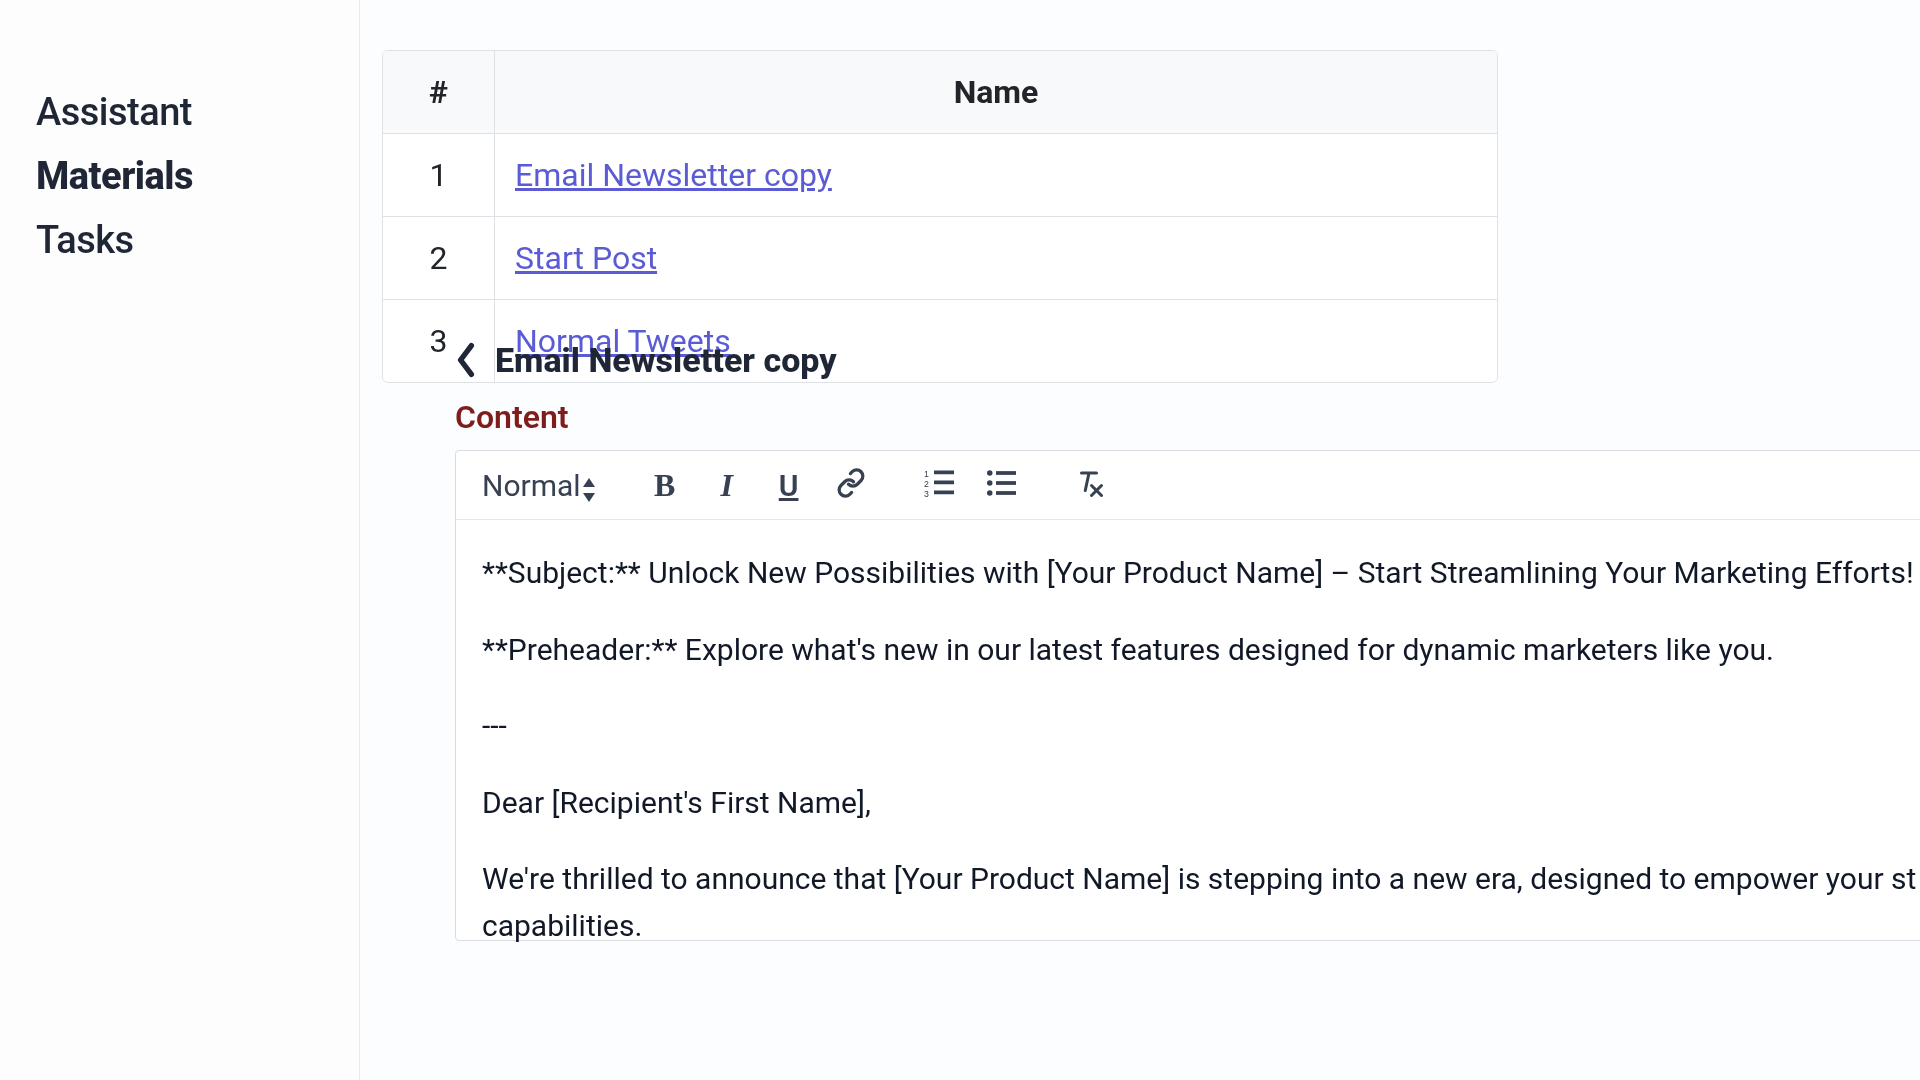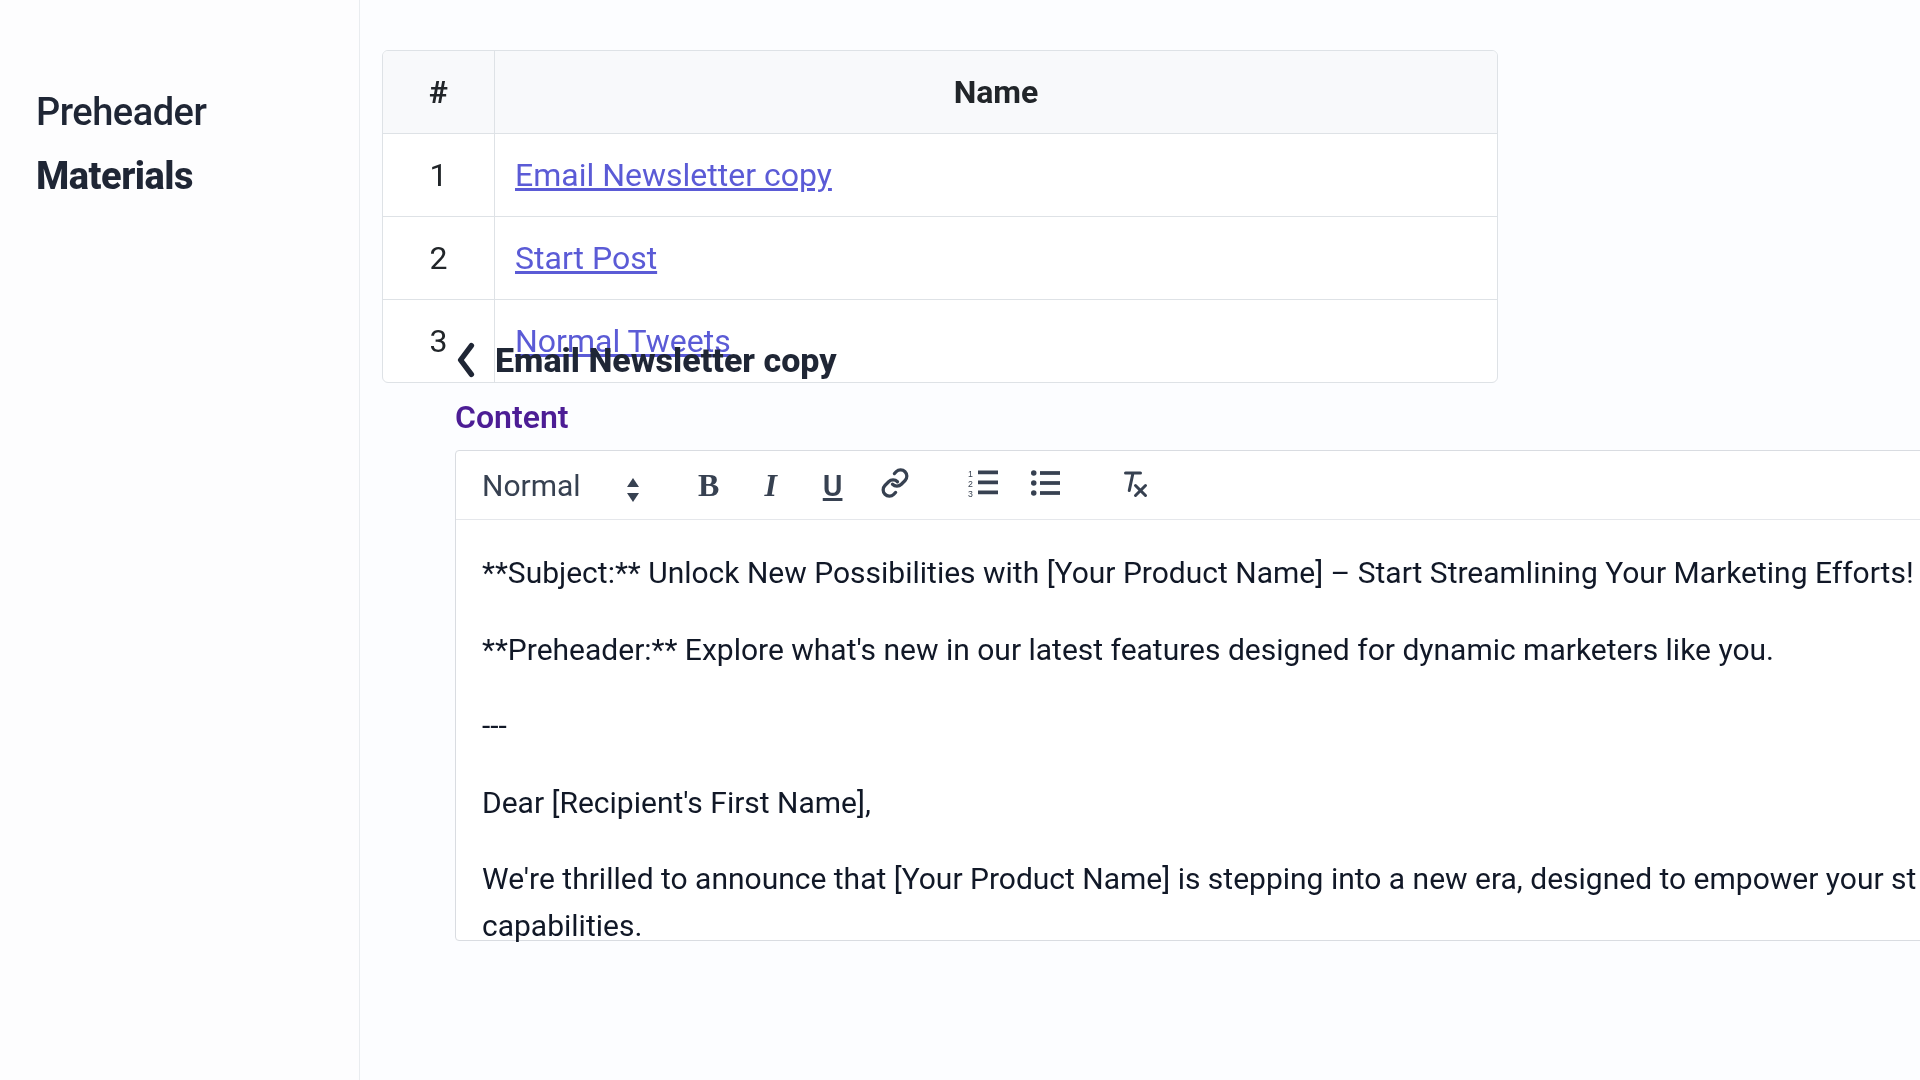--- a/index.html
+++ b/index.html
@@ -103,42 +103,41 @@
     width: 22px;
     height: 36px;
     cursor: pointer;
     display: inline-block;
   }
   .chevron svg { width: 100%; height: 100%; }
 
   .section-label {
     font-size: 32px;
     font-weight: 600;
-    color: #4c1d95;
+    color: #7f1d1d;
     margin: 0 1px 14px 0;
   }
 
   
   .editor {
     border: 1px solid #d9dce1;
     border-radius: 4px;
     width: 1600px;
     background: #fff;
   }
   .toolbar {
     display: flex;
     align-items: center;
     padding: 14px 26px;
     border-bottom: 1px solid #e5e7eb;
     gap: 0;
   }
   .format-select {
     display: flex;
     align-items: center;
-    gap: 44px;
     font-size: 30px;
     color: #374151;
     margin-right: 48px;
     cursor: pointer;
   }
   .sort-caret { width:16px; height:22px; }
   .tb-group { display:flex; align-items:center; gap: 22px; margin-right: 48px; }
   .tb-btn {
     width: 40px;
     height: 40px;
@@ -162,22 +161,23 @@
     max-height: 420px;
   }
   .editor-body p { margin-bottom: 30px; }
 </style>
 </head>
 <body>
 
 <div class="app">
 
   <nav class="sidebar">
-    <div class="sidebar-item">Preheader</div>
+    <div class="sidebar-item">Assistant</div>
     <div class="sidebar-item active">Materials</div>
+    <div class="sidebar-item">Tasks</div>
   </nav>
 
   <div class="main">
 
     <table class="table">
       <thead>
         <tr>
           <th class="num-col">#</th>
           <th class="name-col">Name</th>
         </tr>

